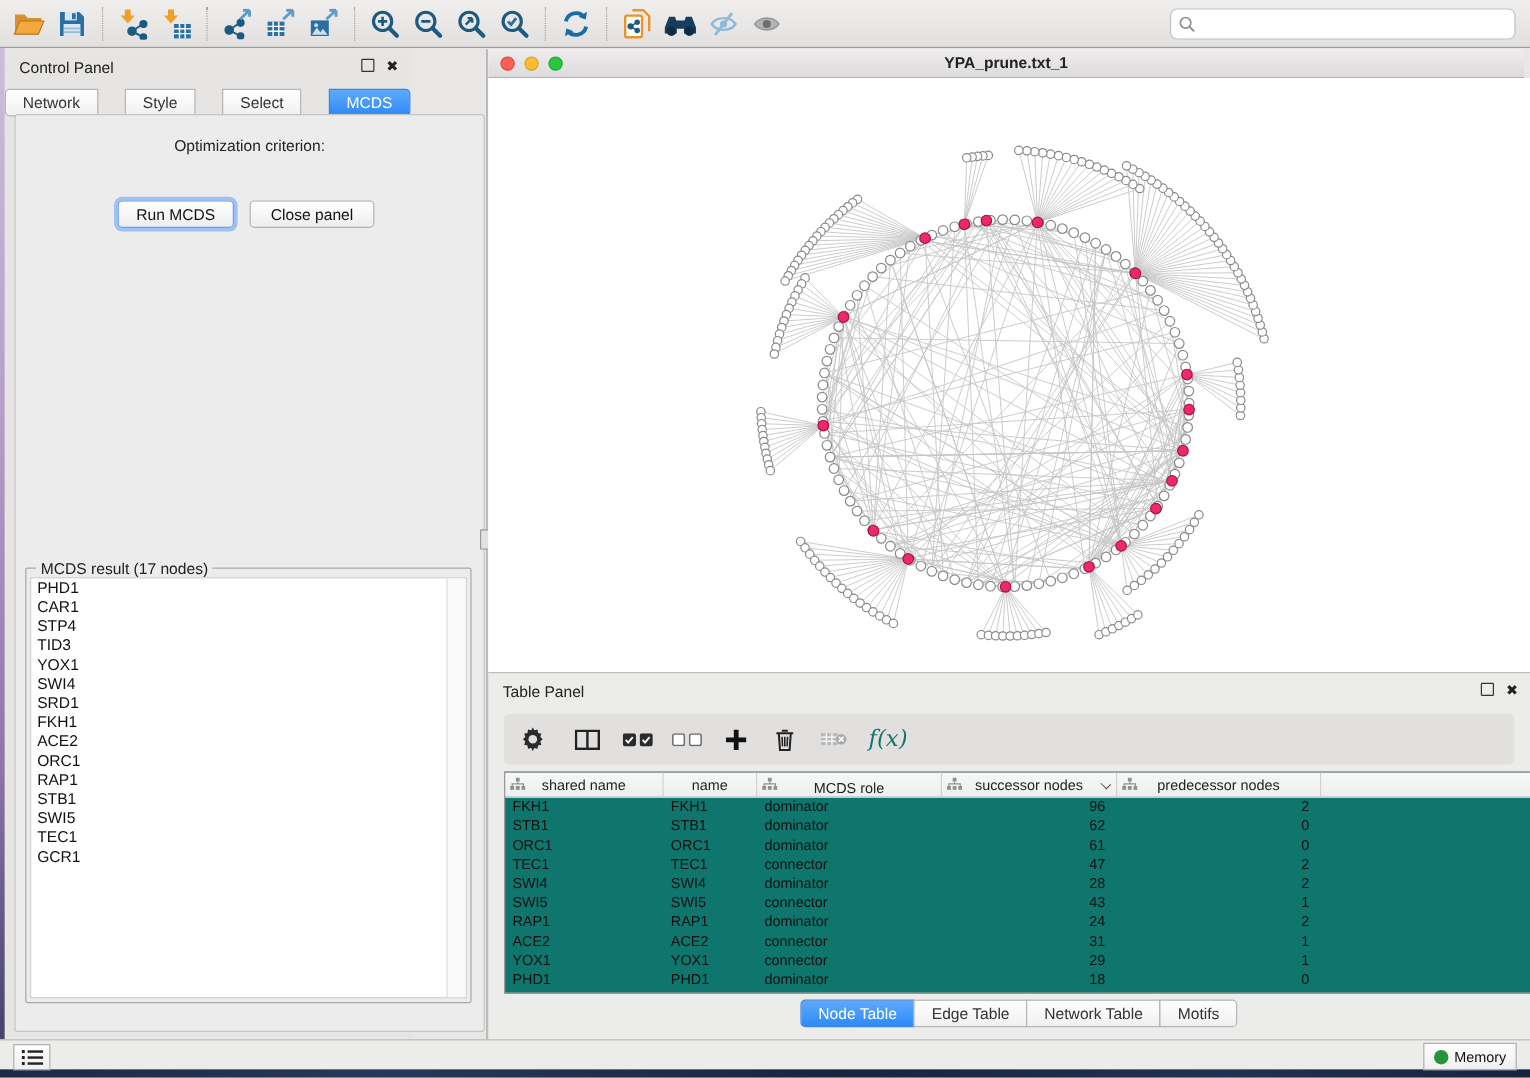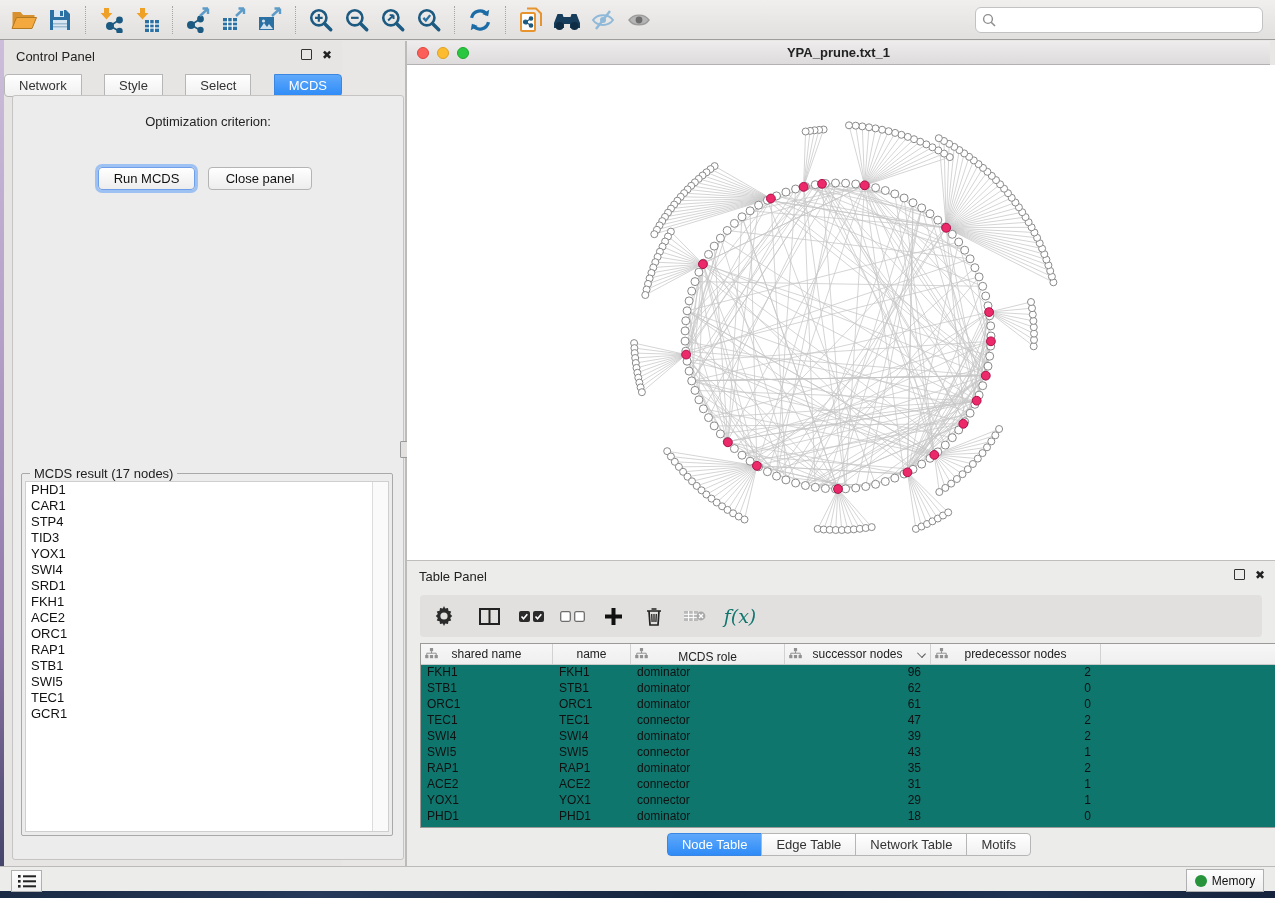--- a/index.html
+++ b/index.html
@@ -1127,35 +1127,35 @@
             <div class="td left" style="width: 132px;">TEC1</div>
             <div class="td left" style="width: 78px;">TEC1</div>
             <div class="td left" style="width: 154px;">connector</div>
             <div class="td right" style="width: 146px;">47</div>
             <div class="td right" style="width: 170px;">2</div>
           </div>
           <div class="tr">
             <div class="td left" style="width: 132px;">SWI4</div>
             <div class="td left" style="width: 78px;">SWI4</div>
             <div class="td left" style="width: 154px;">dominator</div>
-            <div class="td right" style="width: 146px;">39</div>
+            <div class="td right" style="width: 146px;">28</div>
             <div class="td right" style="width: 170px;">2</div>
           </div>
           <div class="tr">
             <div class="td left" style="width: 132px;">SWI5</div>
             <div class="td left" style="width: 78px;">SWI5</div>
             <div class="td left" style="width: 154px;">connector</div>
             <div class="td right" style="width: 146px;">43</div>
             <div class="td right" style="width: 170px;">1</div>
           </div>
           <div class="tr">
             <div class="td left" style="width: 132px;">RAP1</div>
             <div class="td left" style="width: 78px;">RAP1</div>
             <div class="td left" style="width: 154px;">dominator</div>
-            <div class="td right" style="width: 146px;">35</div>
+            <div class="td right" style="width: 146px;">24</div>
             <div class="td right" style="width: 170px;">2</div>
           </div>
           <div class="tr">
             <div class="td left" style="width: 132px;">ACE2</div>
             <div class="td left" style="width: 78px;">ACE2</div>
             <div class="td left" style="width: 154px;">connector</div>
             <div class="td right" style="width: 146px;">31</div>
             <div class="td right" style="width: 170px;">1</div>
           </div>
           <div class="tr">

